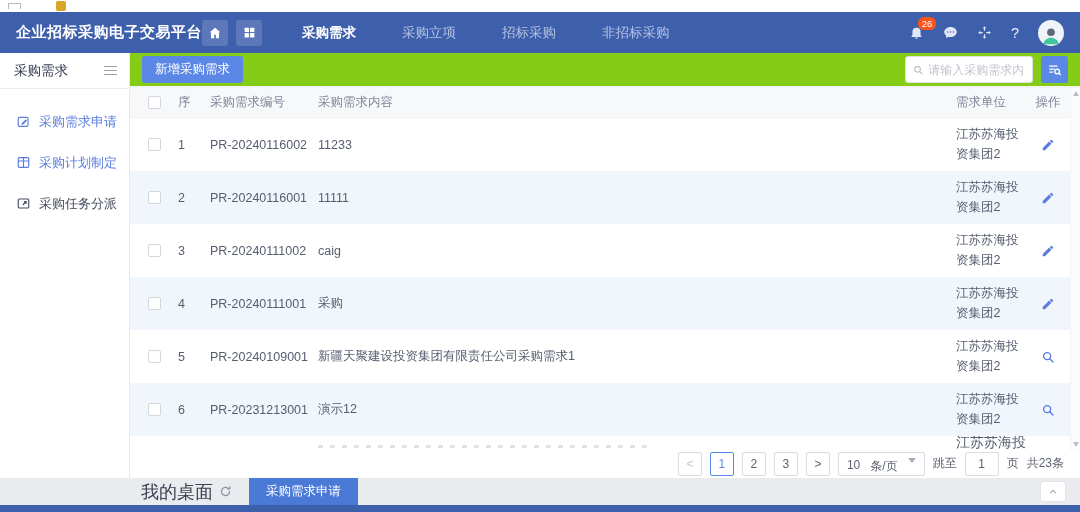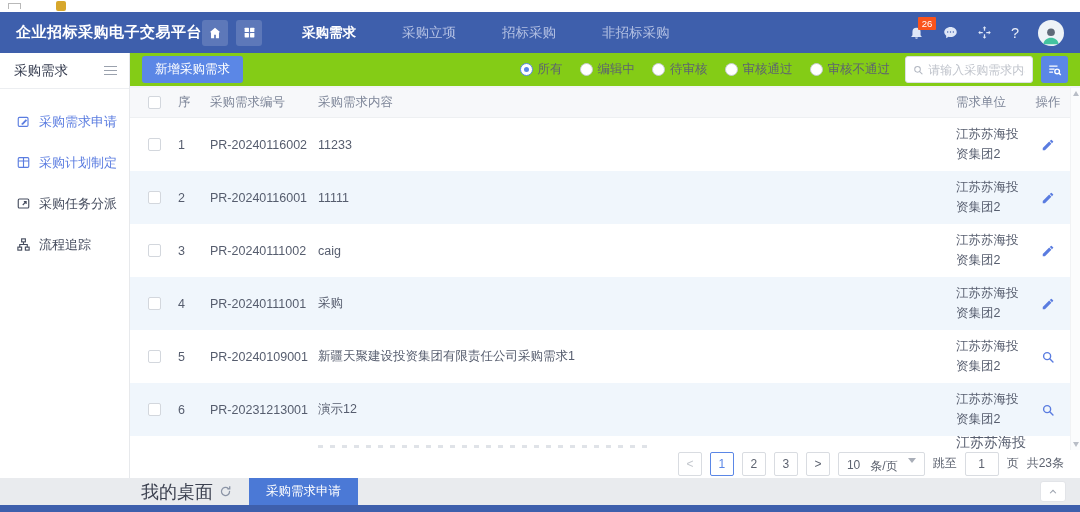--- a/index.html
+++ b/index.html
@@ -16,21 +16,21 @@
   .header { height:41px; background:#3e5fac; display:flex; align-items:center; padding:0 16px; color:#fff; flex:none; }
   .app-title { font-size:15px; font-weight:bold; letter-spacing:.5px; white-space:nowrap; }
   .hdr-sq { width:26px; height:26px; border-radius:3px; background:rgba(255,255,255,.16); display:flex; align-items:center; justify-content:center; cursor:pointer; }
   .hdr-sq + .hdr-sq { margin-left:8px; }
   .hdr-sq:first-of-type { margin-left:42px; }
   .nav { display:flex; gap:46px; margin-left:40px; font-size:13.5px; }
   .nav-item { color:#b4c1e3; cursor:pointer; white-space:nowrap; }
   .nav-item.active { color:#fff; font-weight:bold; }
   .hdr-right { margin-left:auto; display:flex; align-items:center; gap:19px; }
   .hdr-ic { position:relative; display:flex; align-items:center; cursor:pointer; }
-  .badge { position:absolute; top:-8px; left:9px; background:#fa541c; color:#fff; font-size:9.5px; line-height:13px; min-width:18px; text-align:center; border-radius:1px; padding:0 3px; }
+  .badge { position:absolute; top:-8px; left:9px; background:#fa541c; color:#fff; font-size:9.5px; line-height:13px; min-width:18px; text-align:center; border-radius:6px; padding:0 3px; }
   .help-q { font-size:14.5px; color:#e8edf8; }
   .avatar { width:26px; height:26px; border-radius:50%; background:#eef3f7; display:flex; align-items:flex-end; justify-content:center; overflow:hidden; }
 
   
   .layout { flex:none; height:425px; display:flex; }
   .sidebar { width:130px; background:#fff; border-right:1px solid #e7e9ec; display:flex; flex-direction:column; flex:none; }
   .sb-head { height:36px; display:flex; align-items:center; justify-content:space-between; padding:0 12px 0 14px; font-size:13.5px; color:#333a4d; border-bottom:1px solid #eceef1; }
   .sb-burger { color:#9aa1ad; display:flex; flex-direction:column; gap:2.5px; cursor:pointer; }
   .sb-burger i { display:block; width:13px; height:1.6px; background:#9aa1ad; }
   .sb-items { padding-top:12px; }
@@ -184,59 +184,28 @@
             </svg>
           <span>采购计划制定</span>
         </div>
         <div class="sb-item">
           <svg width="15" height="15" viewBox="0 0 20 20" fill="none" stroke="currentColor" stroke-width="1.5">
               <rect x="3" y="4" width="14" height="12" rx="1.5"></rect>
               <path d="M9 12l4.5-4.5M13.5 10.5v-3h-3"></path>
             </svg>
           <span>采购任务分派</span>
         </div>
-        <div class="sb-item">
-          <svg width="15" height="15" viewBox="0 0 20 20" fill="none" stroke="currentColor" stroke-width="1.5">
-              <rect x="7.5" y="2.5" width="5" height="4"></rect>
-              <rect x="2.5" y="13.5" width="5" height="4"></rect>
-              <rect x="12.5" y="13.5" width="5" height="4"></rect>
-              <path d="M10 6.5v3.5M5 13.5V10h10v3.5"></path>
-            </svg>
-          <span>流程追踪</span>
-        </div>
       </div>
     </aside>
 
     <main class="main">
 
       <div class="toolbar">
         <button class="btn-primary">新增采购需求</button>
         <div class="tb-spacer"></div>
-        <div class="radios">
-          <label class="radio-item">
-            <span class="radio checked"></span>
-            <span>所有</span>
-          </label>
-          <label class="radio-item">
-            <span class="radio"></span>
-            <span>编辑中</span>
-          </label>
-          <label class="radio-item">
-            <span class="radio"></span>
-            <span>待审核</span>
-          </label>
-          <label class="radio-item">
-            <span class="radio"></span>
-            <span>审核通过</span>
-          </label>
-          <label class="radio-item">
-            <span class="radio"></span>
-            <span>审核不通过</span>
-          </label>
-        </div>
         <div class="search-box">
           <svg width="12" height="12" viewBox="0 0 24 24" fill="none" stroke="#b3b8c2" stroke-width="2.4">
               <circle cx="10.5" cy="10.5" r="6.5"></circle>
               <path d="M15.5 15.5L21 21" stroke-linecap="round"></path>
             </svg>
           <input placeholder="请输入采购需求内容" style="">
         </div>
         <button class="btn-advsearch">
           <svg width="15" height="15" viewBox="0 0 20 20" fill="none" stroke="#fff" stroke-width="1.8">
               <path d="M3 5.5h11M3 9.5h7M3 13.5h5"></path>

